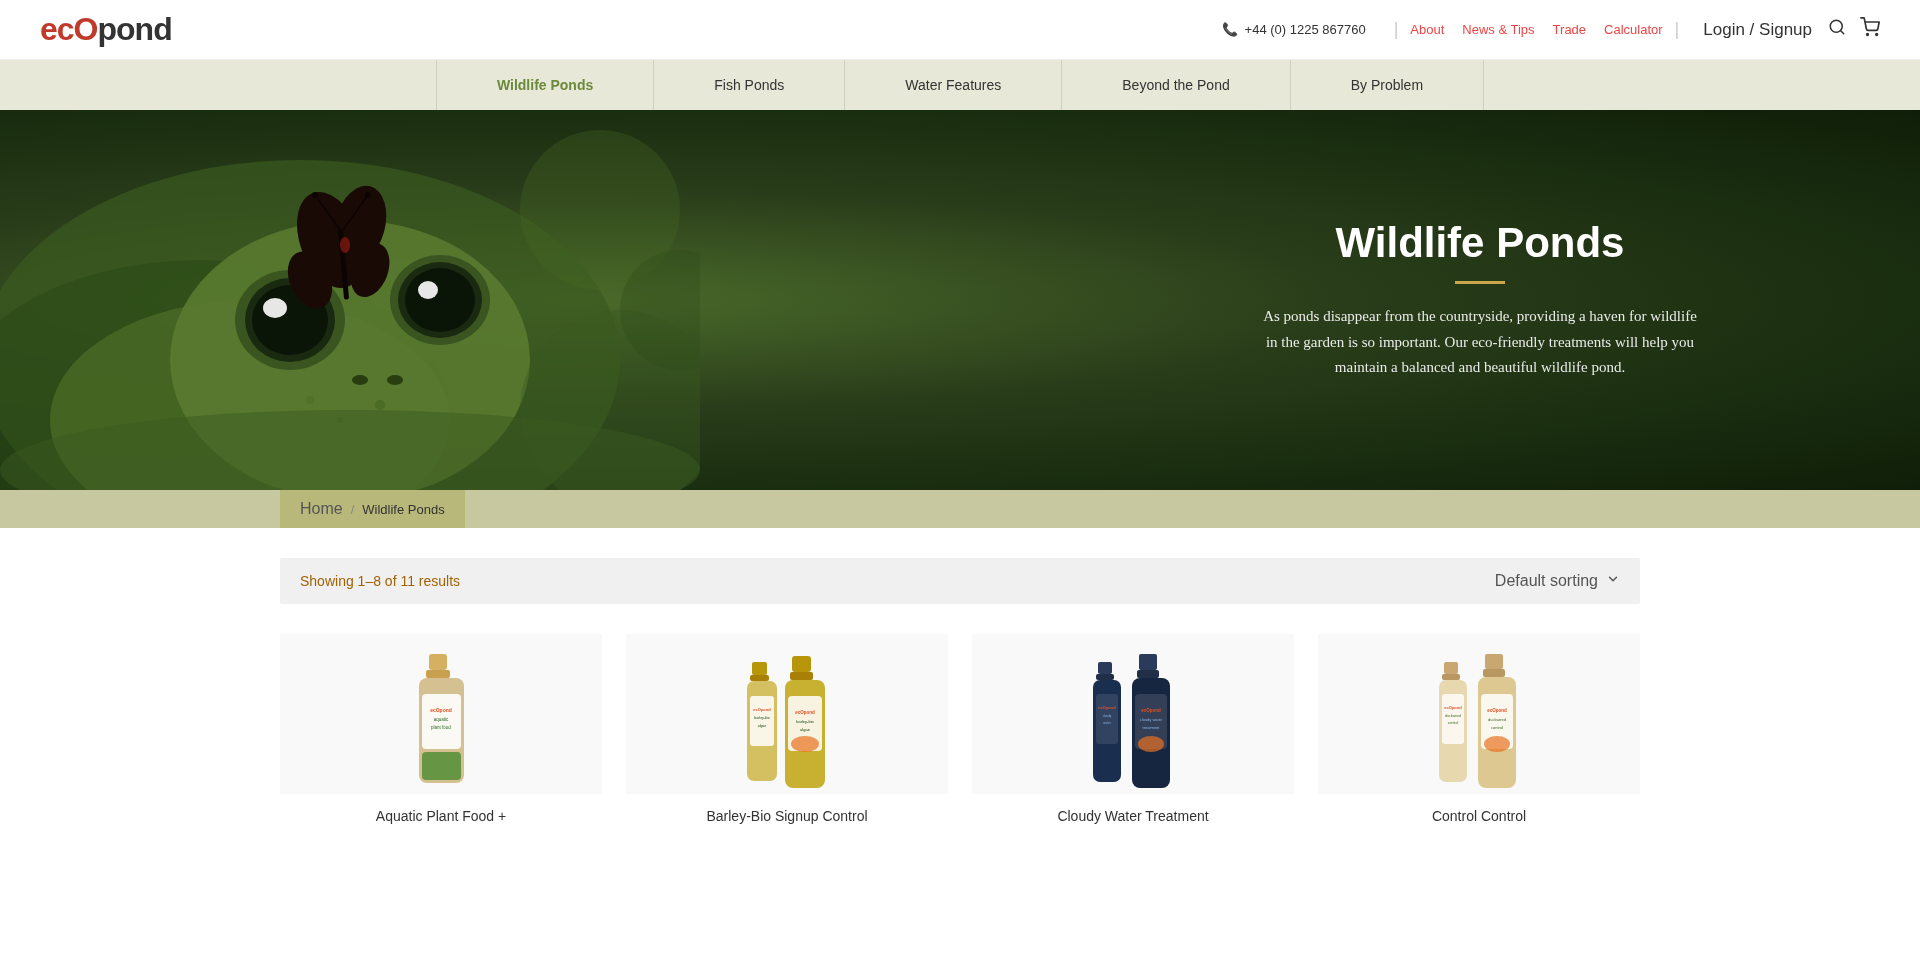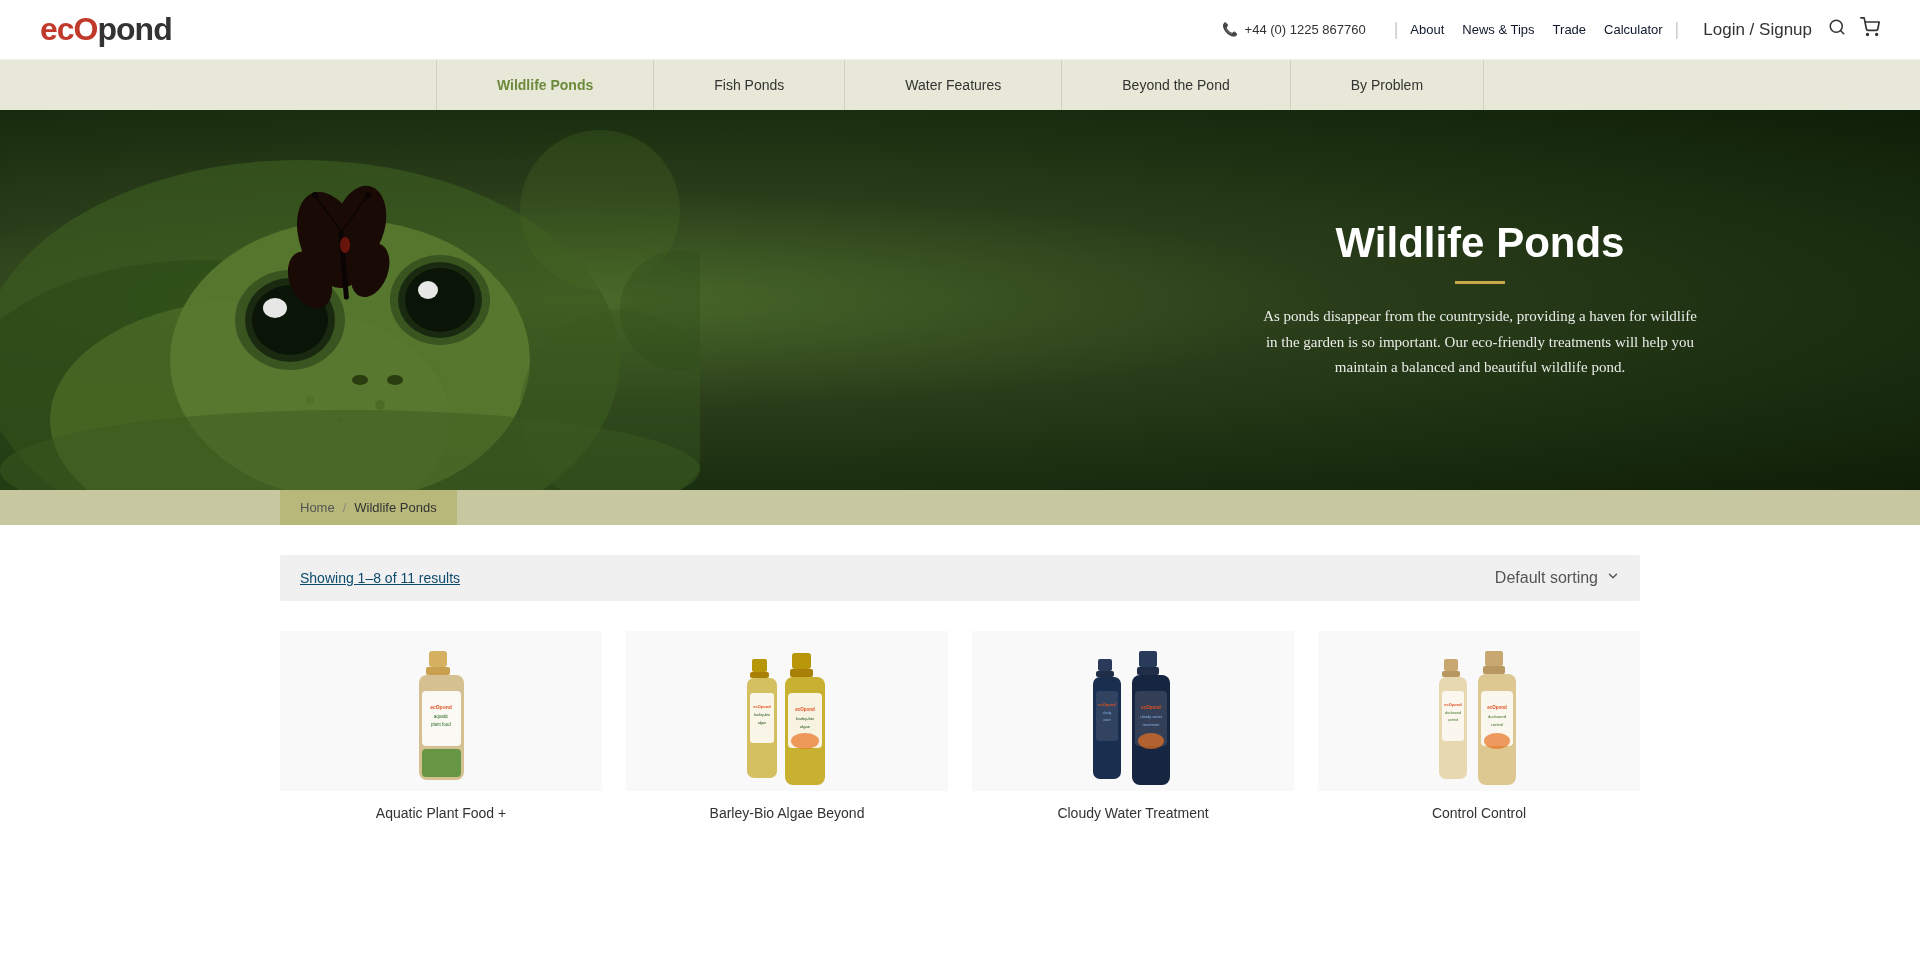--- a/index.html
+++ b/index.html
@@ -41,21 +41,21 @@
       font-size: 18px;
       font-weight: 300;
     }
     .header-nav {
       display: flex;
       align-items: center;
       gap: 18px;
     }
     .header-nav a {
       font-size: 13px;
-      color: #0f172a;
+      color: #ef4444;
       text-decoration: none;
     }
     .header-icons {
       display: flex;
       align-items: center;
       gap: 14px;
       margin-left: 16px;
     }
     .header-icon {
       font-size: 18px;
@@ -150,22 +150,21 @@
       background: #f0f0f0;
       display: flex;
       justify-content: space-between;
       align-items: center;
       padding: 14px 20px;
       margin-bottom: 30px;
       border-radius: 2px;
     }
     .showing-text {
       font-size: 14px;
-      color: #0c4a6e;
-      text-decoration: underline;
+      color: #a16207;
     }
     .sort-label { color: #555; margin-left: 48px; }
 
     
     .product-grid {
       display: grid;
       grid-template-columns: repeat(4, 1fr);
       gap: 24px;
     }
     .product-card {
@@ -297,21 +296,21 @@
   </div>
   <div class="hero-content">
     <h1 class="hero-title">Wildlife Ponds</h1>
     <div class="hero-underline"></div>
     <p class="hero-desc">As ponds disappear from the countryside, providing a haven for wildlife in the garden is so important.  Our eco-friendly treatments will help you maintain a balanced and beautiful wildlife pond.</p>
   </div>
 </section>
 
 <div style="background:#c8c8a0;">
   <div class="breadcrumb-pill">
-    <a href="#" style="font-size:13px;color:#555;text-decoration:none;">Home</a>
+    <a href="#" style="font-size:16px;color:#555;text-decoration:none;">Home</a>
     <span style="font-size:13px;color:#888;">/</span>
     <span style="font-size:13px;color:#333;">Wildlife Ponds</span>
   </div>
 </div>
 
 <section class="products-section">
   <div class="products-toolbar">
     <span class="showing-text">Showing 1–8 of 11 results</span>
     <div style="display:flex;align-items:center;gap:8px;">
       <span class="sort-label">Default sorting</span>
@@ -361,21 +360,21 @@
             <rect x="38" y="36" width="40" height="108" rx="8" fill="#c8b030"></rect>
             <rect x="41" y="52" width="34" height="55" rx="4" fill="#fff" opacity="0.85"></rect>
             <text x="58" y="70" text-anchor="middle" font-size="4.5" fill="#e05020" font-weight="bold">ecOpond</text>
             <text x="58" y="79" text-anchor="middle" font-size="4" fill="#1a4a10">barley-bio</text>
             <text x="58" y="87" text-anchor="middle" font-size="4" fill="#1a4a10">algae</text>
 
             <ellipse cx="58" cy="100" rx="14" ry="8" fill="#e87020" opacity="0.7"></ellipse>
           </svg>
         </div>
       </div>
-      <p class="product-name">Barley-Bio Algae Beyond</p>
+      <p class="product-name">Barley-Bio Signup Control</p>
     </div>
 
     <div class="product-card">
       <div class="product-img-container">
         <div class="two-bottles">
           <svg width="80" height="145" viewBox="0 0 80 145">
 
             <rect x="5" y="18" width="14" height="12" rx="2" fill="#2a3a5a"></rect>
             <rect x="3" y="30" width="18" height="6" rx="2" fill="#202e48"></rect>
             <rect x="0" y="36" width="28" height="102" rx="7" fill="#1a2e50"></rect>

